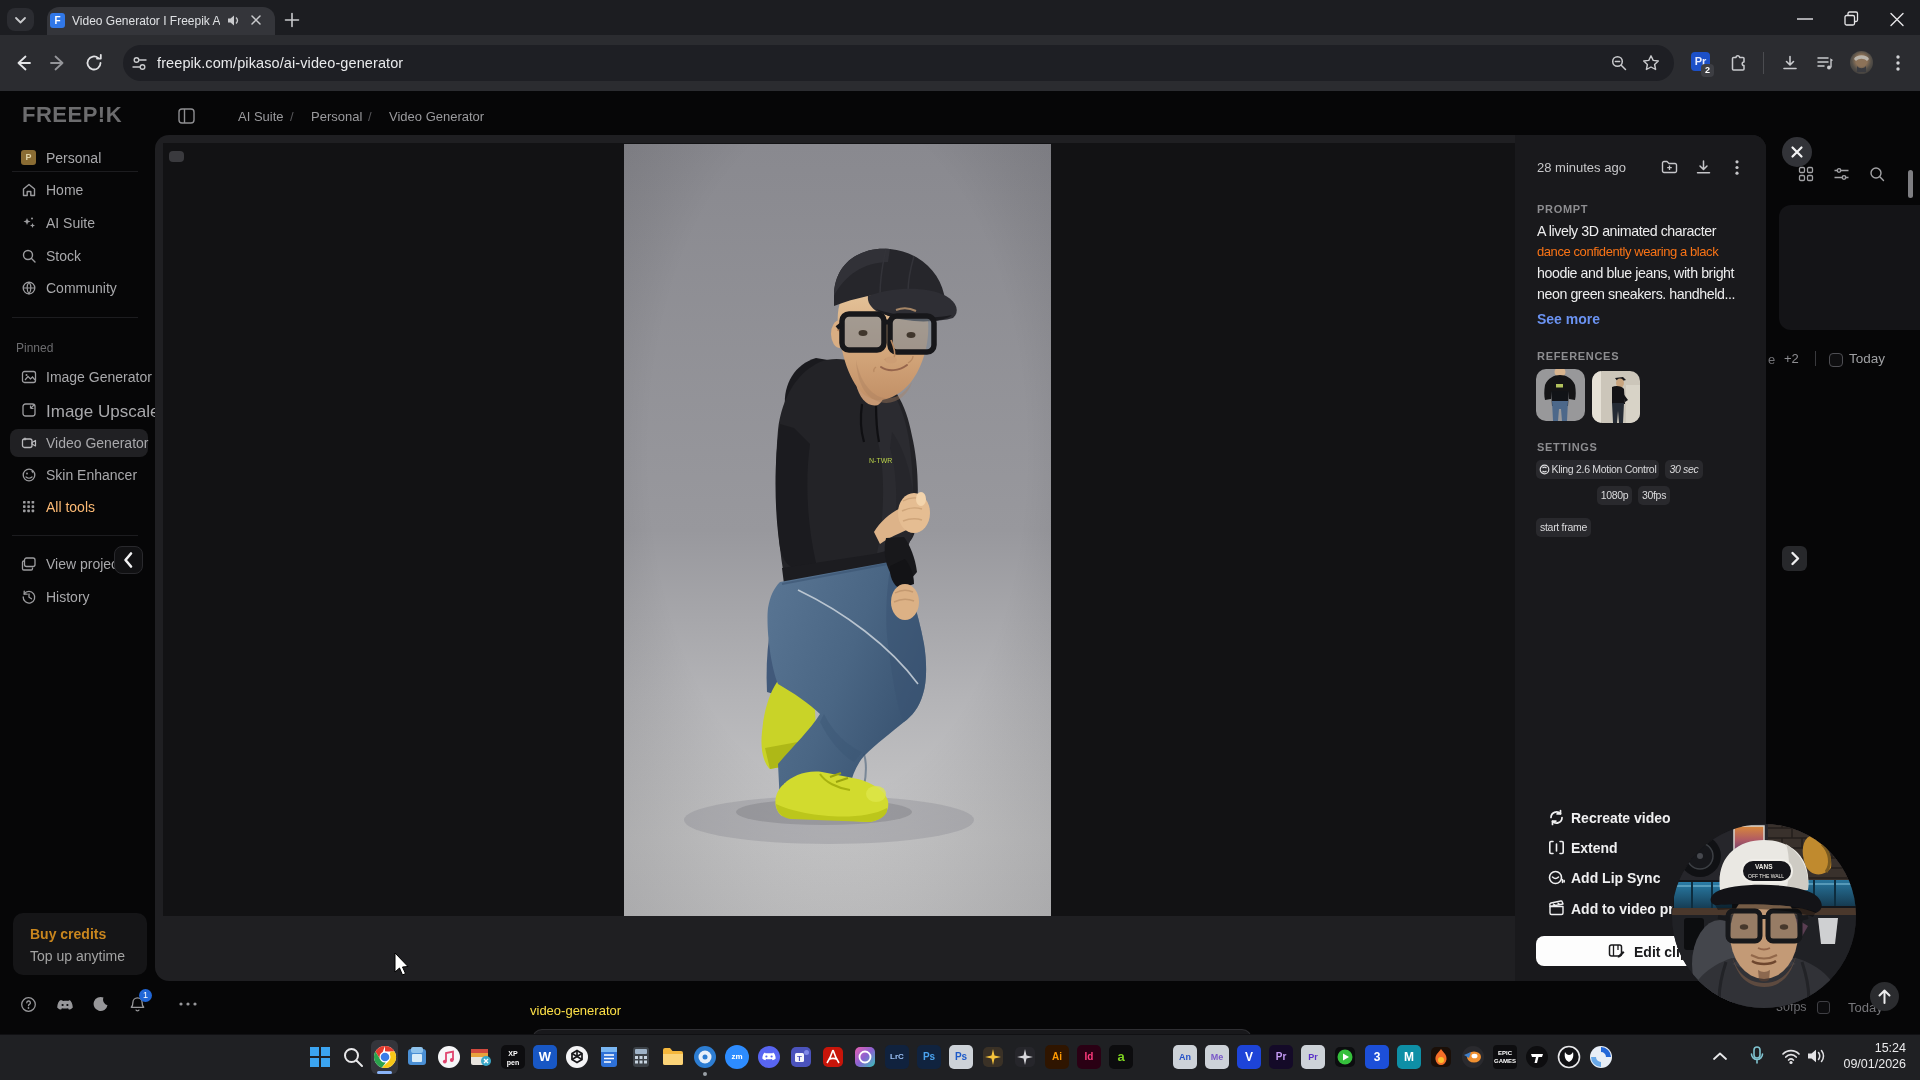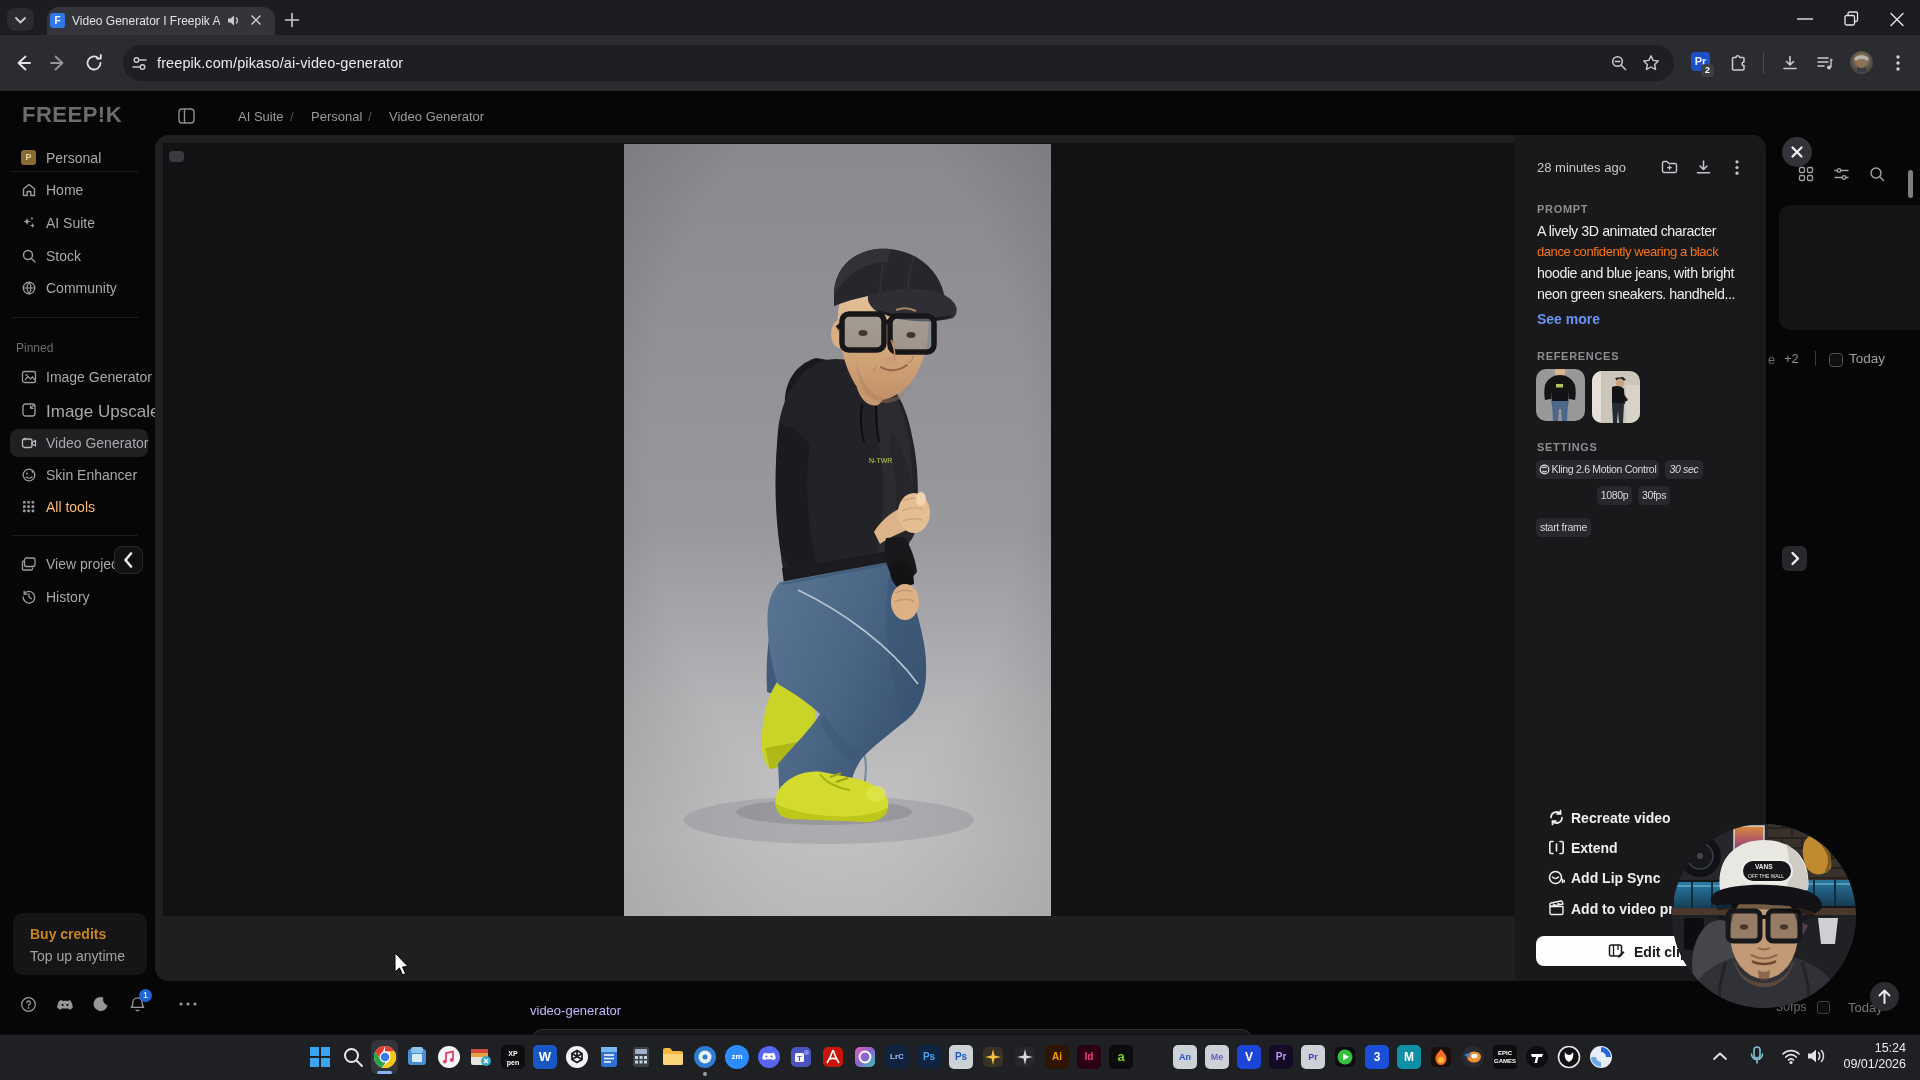--- a/index.html
+++ b/index.html
@@ -206,21 +206,21 @@
 <svg class="abs" style="left:129px;top:996px;" width="17" height="17">
       <path d="M8.5 1.8 a4.6 4.6 0 0 1 4.6 4.6 c0 2.8.8 4 1.6 4.9 H2.3 c.8 -.9 1.6 -2.1 1.6 -4.9 A4.6 4.6 0 0 1 8.5 1.8 Z" stroke="#97979a" stroke-width="1.3" fill="none" stroke-linejoin="round"></path>
       <path d="M6.8 13.6 a1.8 1.8 0 0 0 3.4 0" stroke="#97979a" stroke-width="1.3" fill="none"></path>
     </svg>
 <div class="abs" style="left:139px;top:989px;width:13px;height:13px;border-radius:50%;background:#2066d6;color:#fff;font-size:9px;text-align:center;line-height:13px;">1</div>
 <svg class="abs" style="left:178px;top:1001px;" width="22" height="6">
       <circle cx="3" cy="3" r="1.6" fill="#97979a"></circle>
       <circle cx="10" cy="3" r="1.6" fill="#97979a"></circle>
       <circle cx="17" cy="3" r="1.6" fill="#97979a"></circle>
     </svg>
-<div class="abs" style="left:530px;top:1003px;font-size:13px;color:#c4b5fd;">video-generator</div>
+<div class="abs" style="left:530px;top:1003px;font-size:13px;color:#fde047;">video-generator</div>
 <div class="abs" style="left:532px;top:1029px;width:720px;height:18px;border-radius:10px 10px 0 0;background:#18181b;border:1px solid #2e2e32;border-bottom:none;"></div>
 
 <div class="abs" style="left:1779px;top:205px;width:141px;height:125px;border-radius:12px 0 0 12px;background:#141417;"></div>
 <div class="abs" style="left:1782px;top:137px;width:30px;height:30px;border-radius:50%;background:#323338;"></div>
 <svg class="abs" style="left:1782px;top:137px;" width="30" height="30">
       <path d="M10.5 10.5 L19.5 19.5 M19.5 10.5 L10.5 19.5" stroke="#f4f4f5" stroke-width="2.2" stroke-linecap="round"></path>
     </svg>
 <svg class="abs" style="left:1798px;top:166px;" width="16" height="16">
       <rect x="1.5" y="1.5" width="5" height="5" rx="1.2" stroke="#a2a2a5" stroke-width="1.3" fill="none"></rect>
       <rect x="9.5" y="1.5" width="5" height="5" rx="1.2" stroke="#a2a2a5" stroke-width="1.3" fill="none"></rect>

